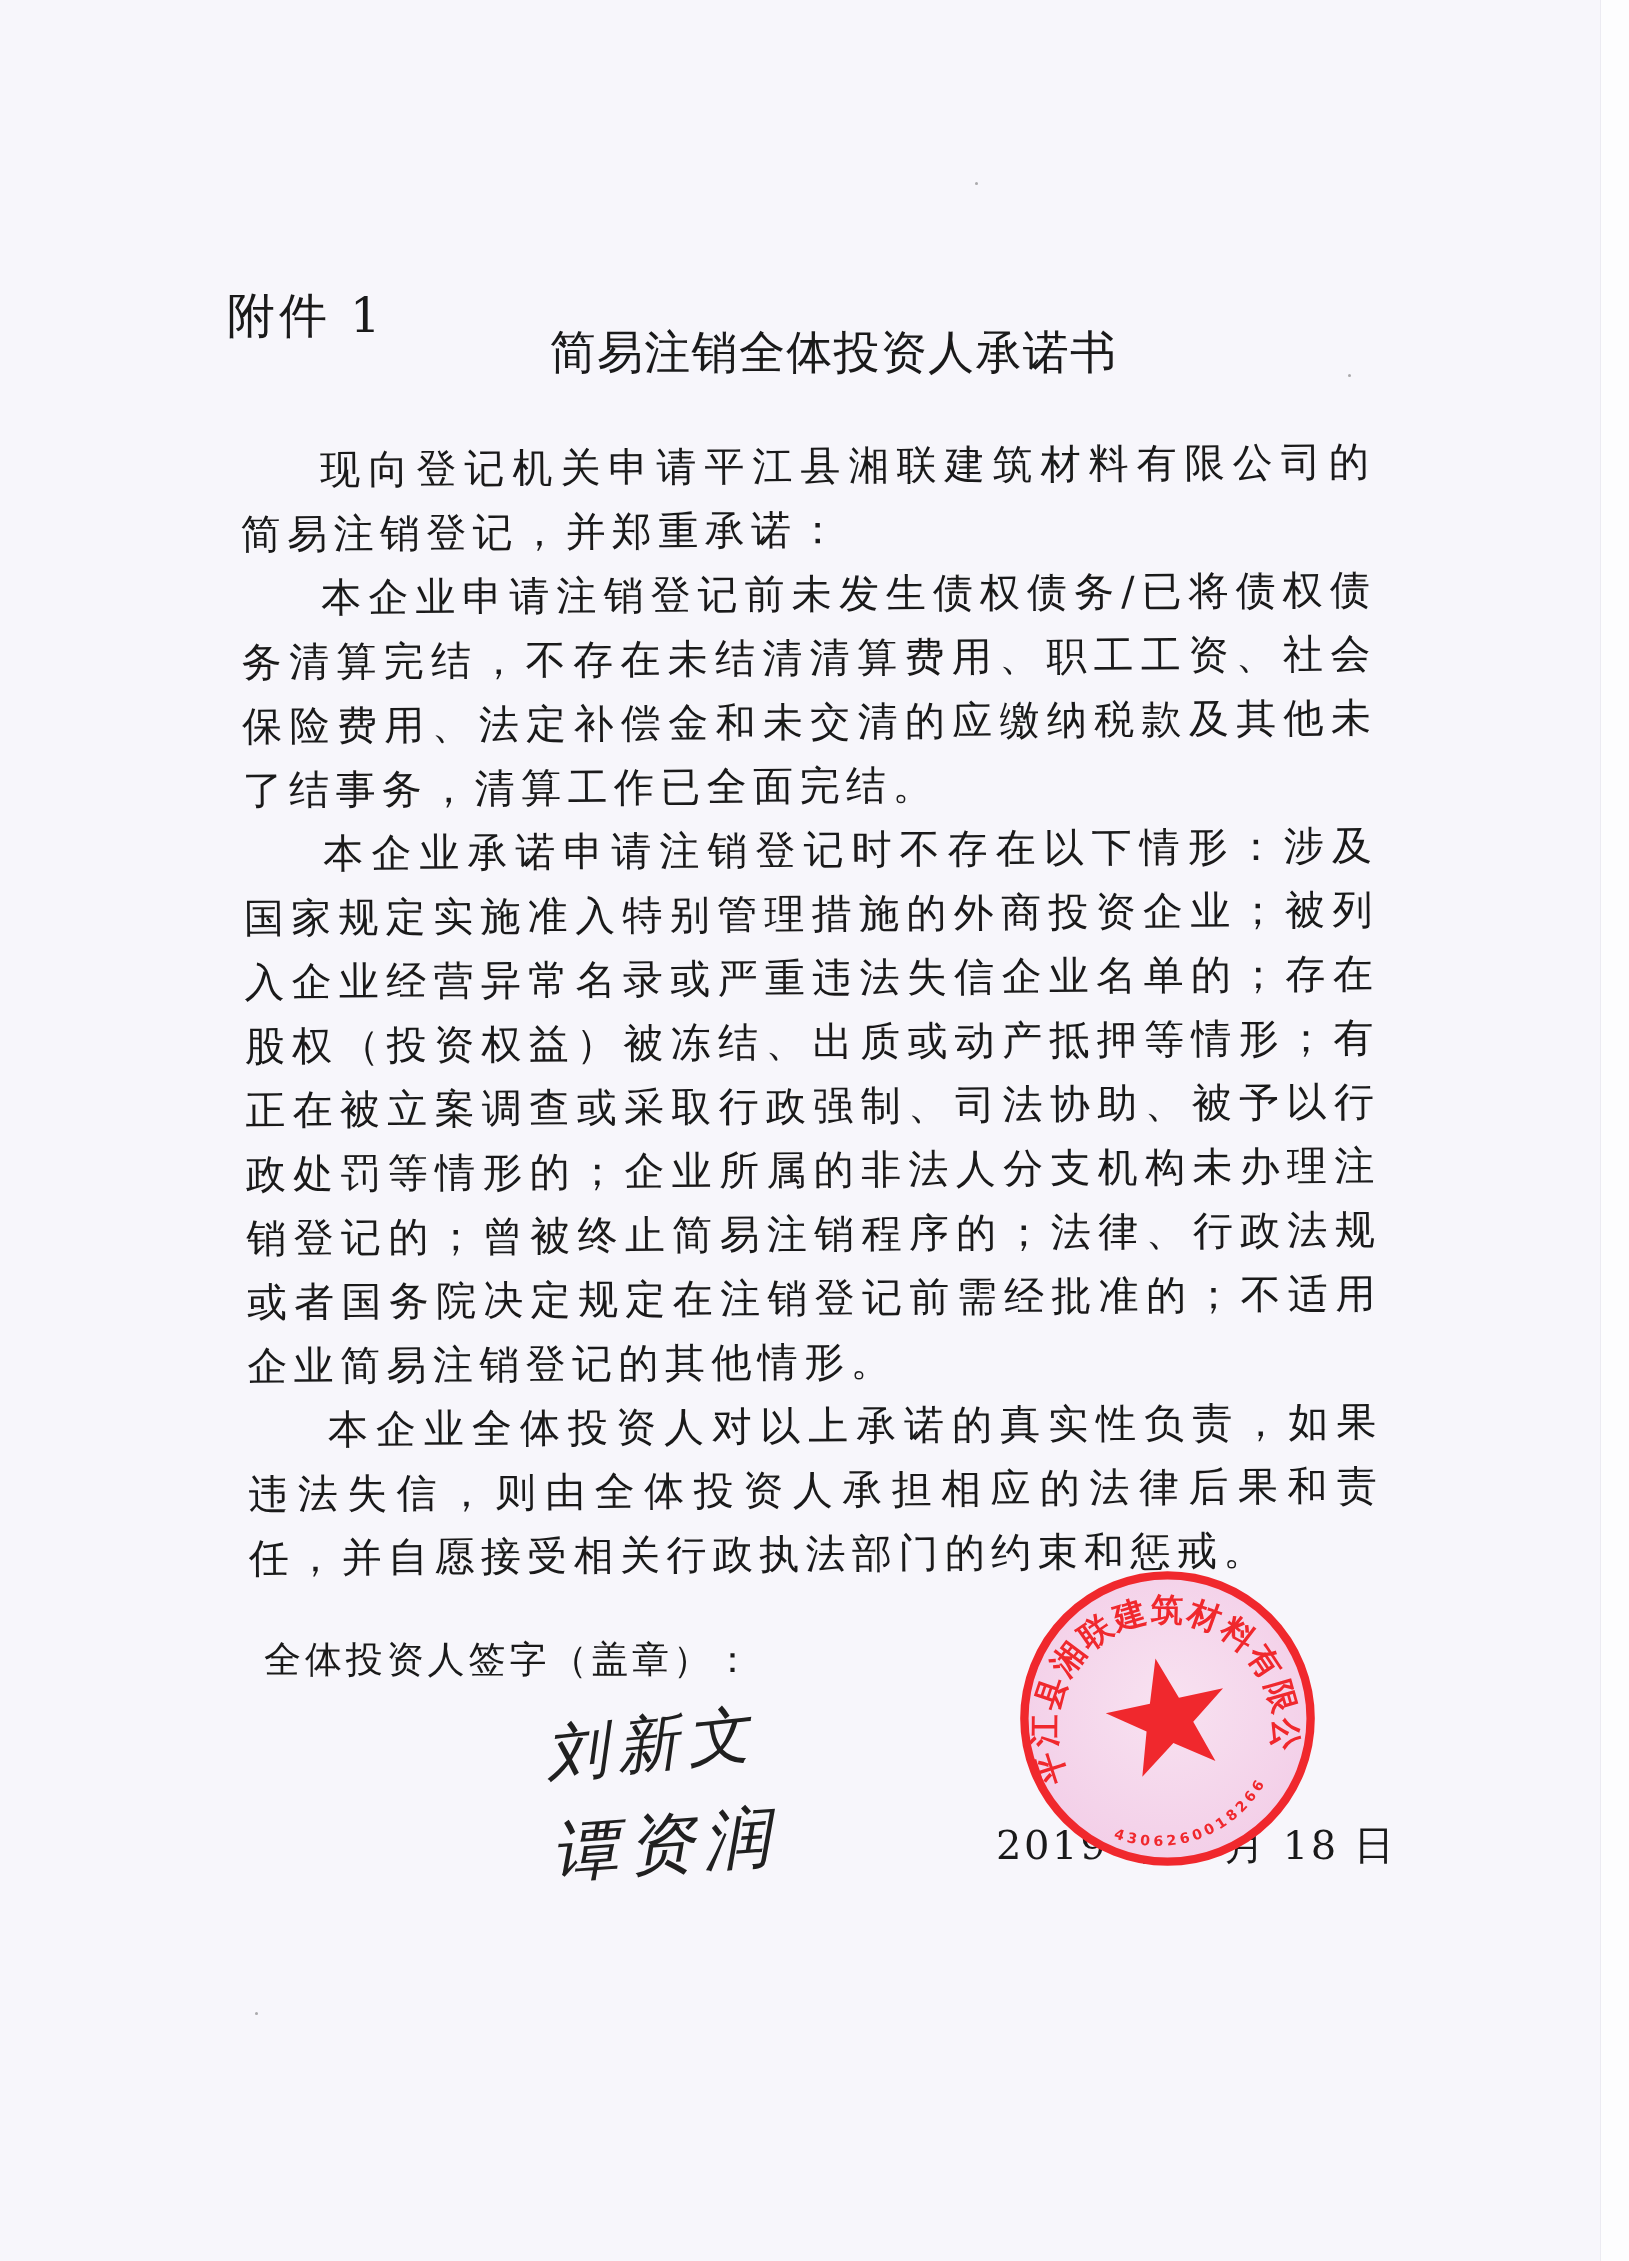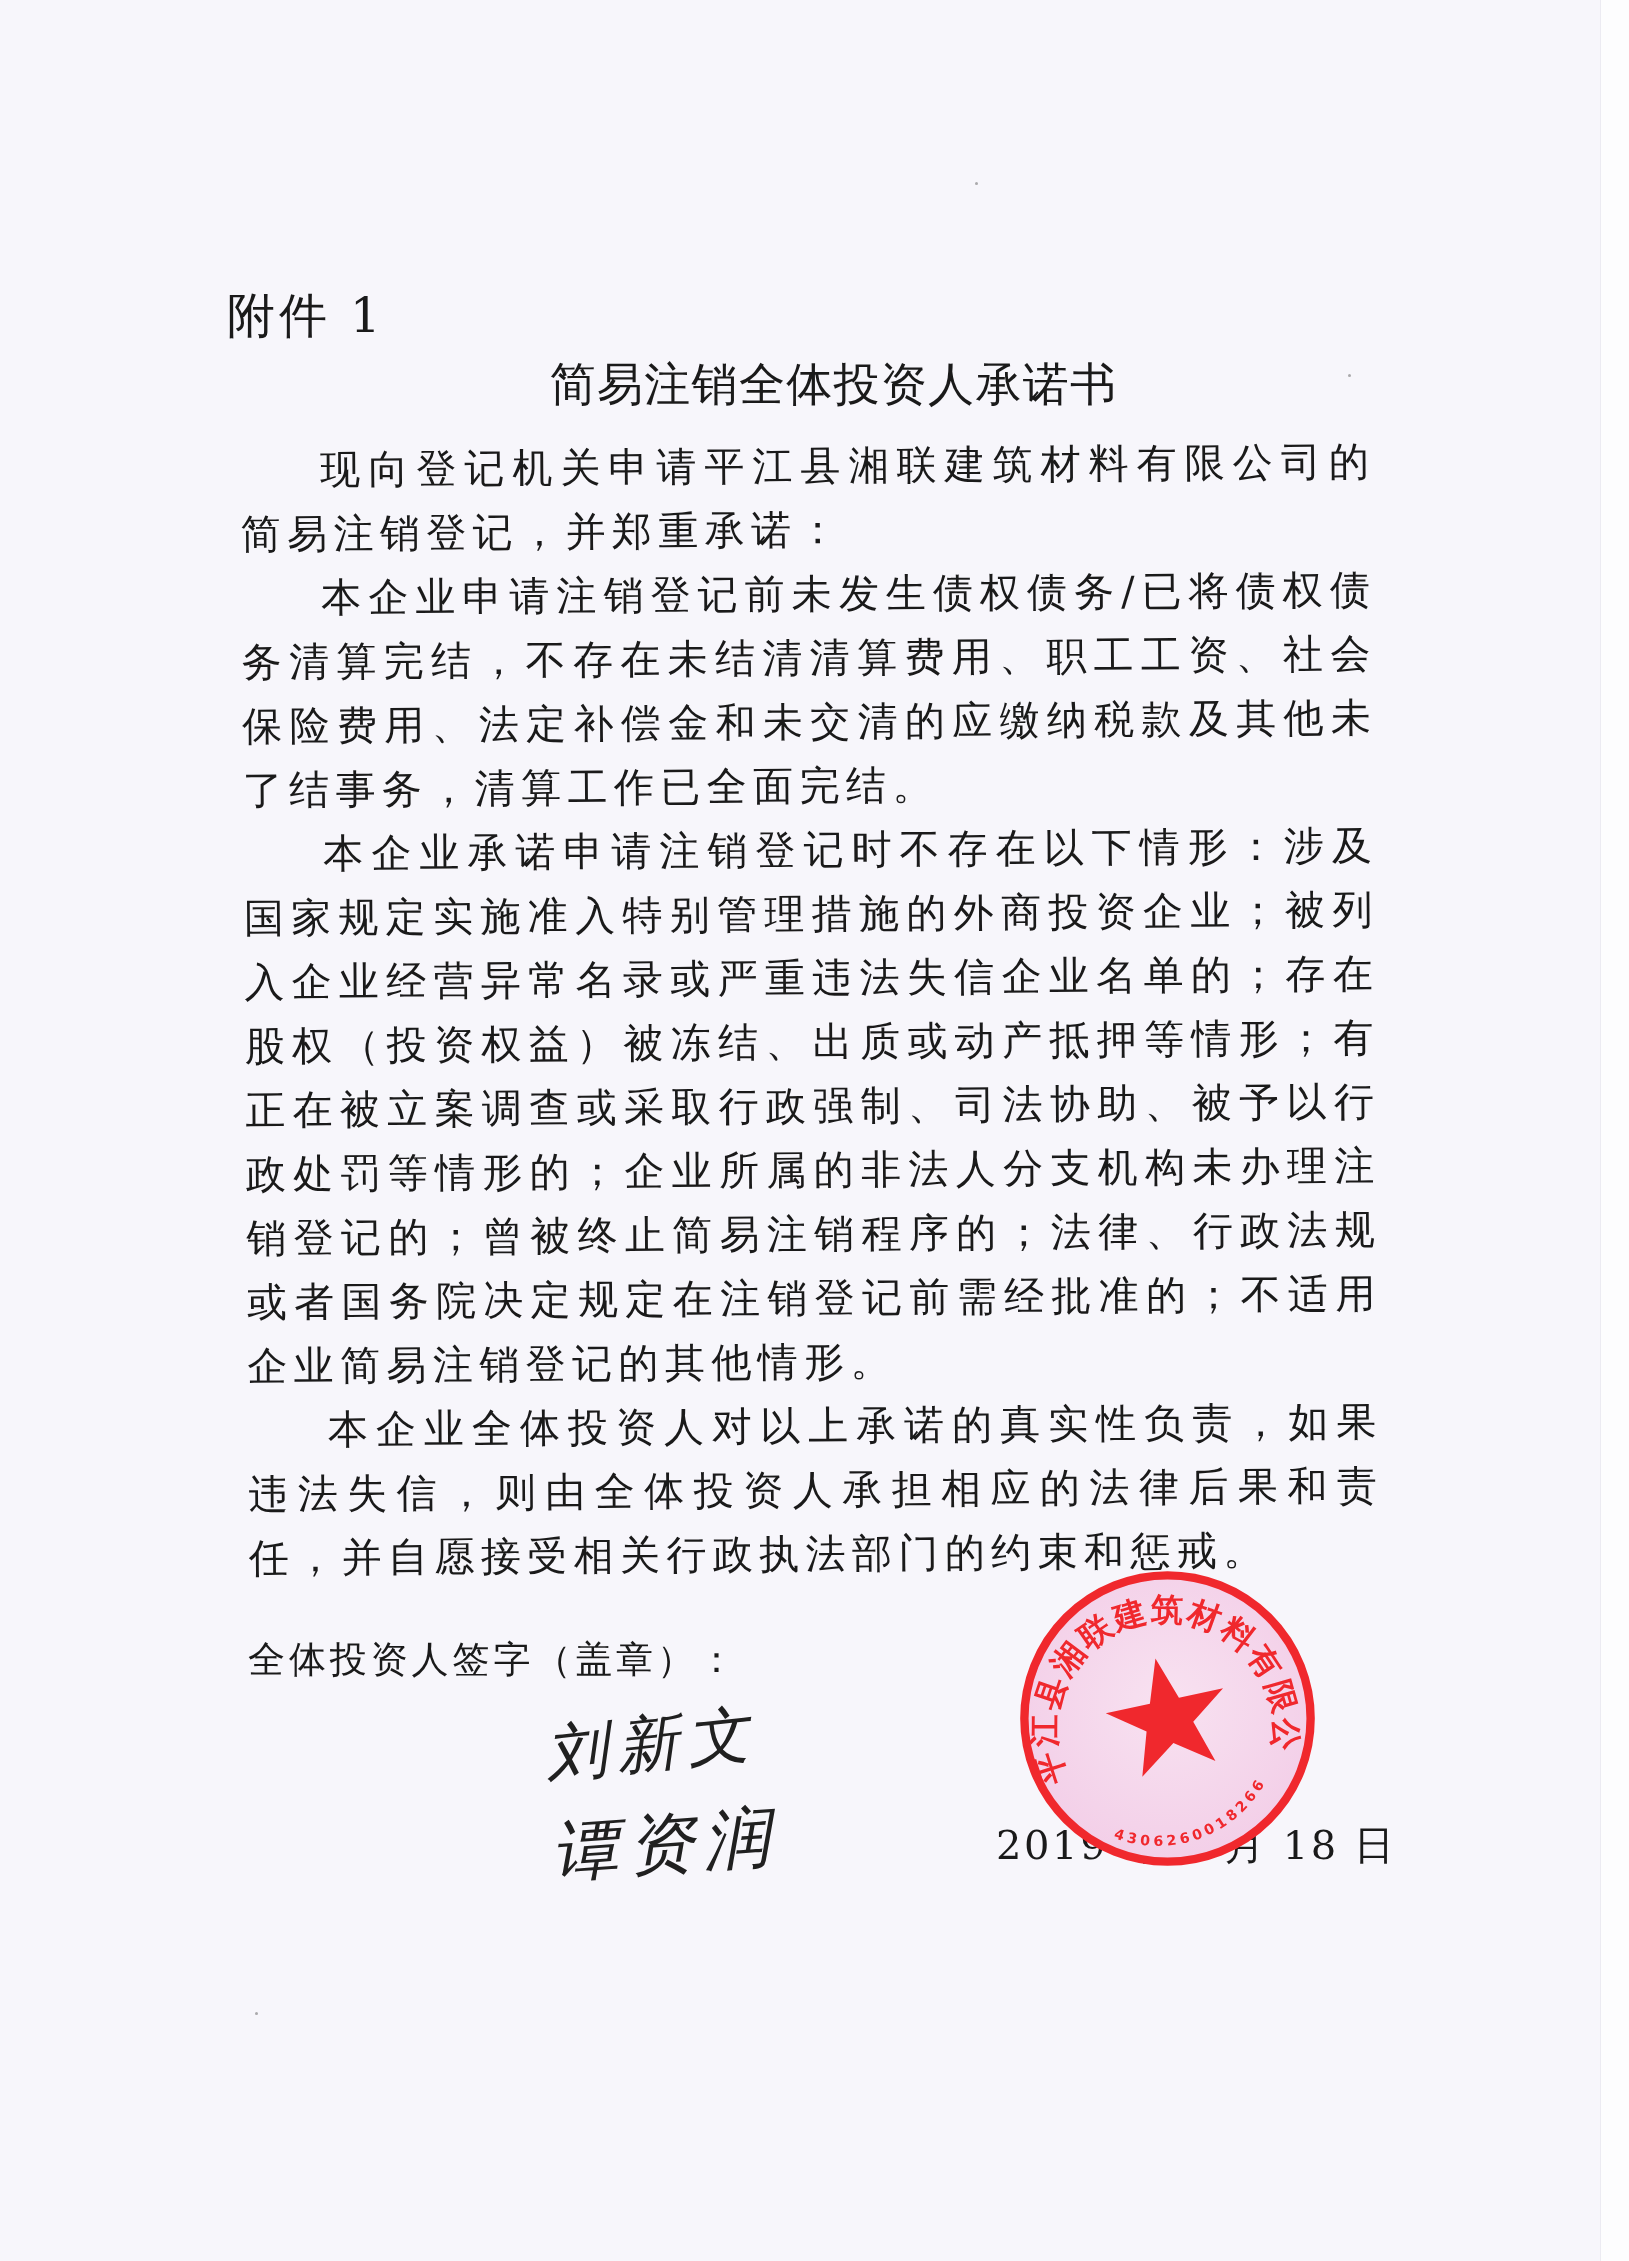--- a/index.html
+++ b/index.html
@@ -7,30 +7,30 @@
     width:1630px; height:2261px; position:relative; overflow:hidden;
     background:#f7f6fb;
     font-family:"DejaVu Serif", "Liberation Serif", serif;
     color:#1a1a1a;
   }
   .right-strip { position:absolute; left:1600px; top:0; width:30px; height:2261px; background:#fdfdfe; border-left:1.3px solid #ecebf2; }
   .annex { position:absolute; left:227px; top:284px; font-size:48px; letter-spacing:3.9px; }
   .title {
     position:absolute; left:0; width:1630px; top:322px; text-align:center;
     font-family:"DejaVu Sans", "Liberation Sans", sans-serif;
-    font-size:46px; letter-spacing:1.3px; padding-left:37px; box-sizing:border-box;margin-top:32px;
+    font-size:46px; letter-spacing:1.3px; padding-left:37px; box-sizing:border-box;
   }
   .body-text {
     position:absolute; left:240px; top:438px; width:1135px;
     font-size:40px; line-height:64px; letter-spacing:6.4px;
     text-align:justify;
     transform:rotate(-0.45deg); transform-origin:left top;
   }
   .body-text p { margin:0; text-indent:80px; }
-  .sign-label { position:absolute; left:248px; top:1635px; font-size:37px; letter-spacing:3.9px;font-family:Liberation Serif, serif; }
+  .sign-label { position:absolute; left:264px; top:1635px; font-size:37px; letter-spacing:3.9px;font-family:Liberation Serif, serif; }
   .signature {
     position:absolute; font-family:"DejaVu Sans", sans-serif; font-weight:200;
     font-size:62px; color:#202020; letter-spacing:9px; font-style:italic;
   }
   .sig1 { left:545px; top:1702px; transform:rotate(-6deg); }
   .sig2 { left:551px; top:1799px; transform:rotate(-4deg); font-size:67px; }
   .date { position:absolute; left:996px; top:1818px; font-size:40px; letter-spacing:2.6px; }
   .stamp { position:absolute; left:1016px; top:1567px; width:303px; height:303px; }
   .speck { position:absolute; width:3.2px; height:3.2px; border-radius:50%; background:#777; opacity:.6; }
 </style>

